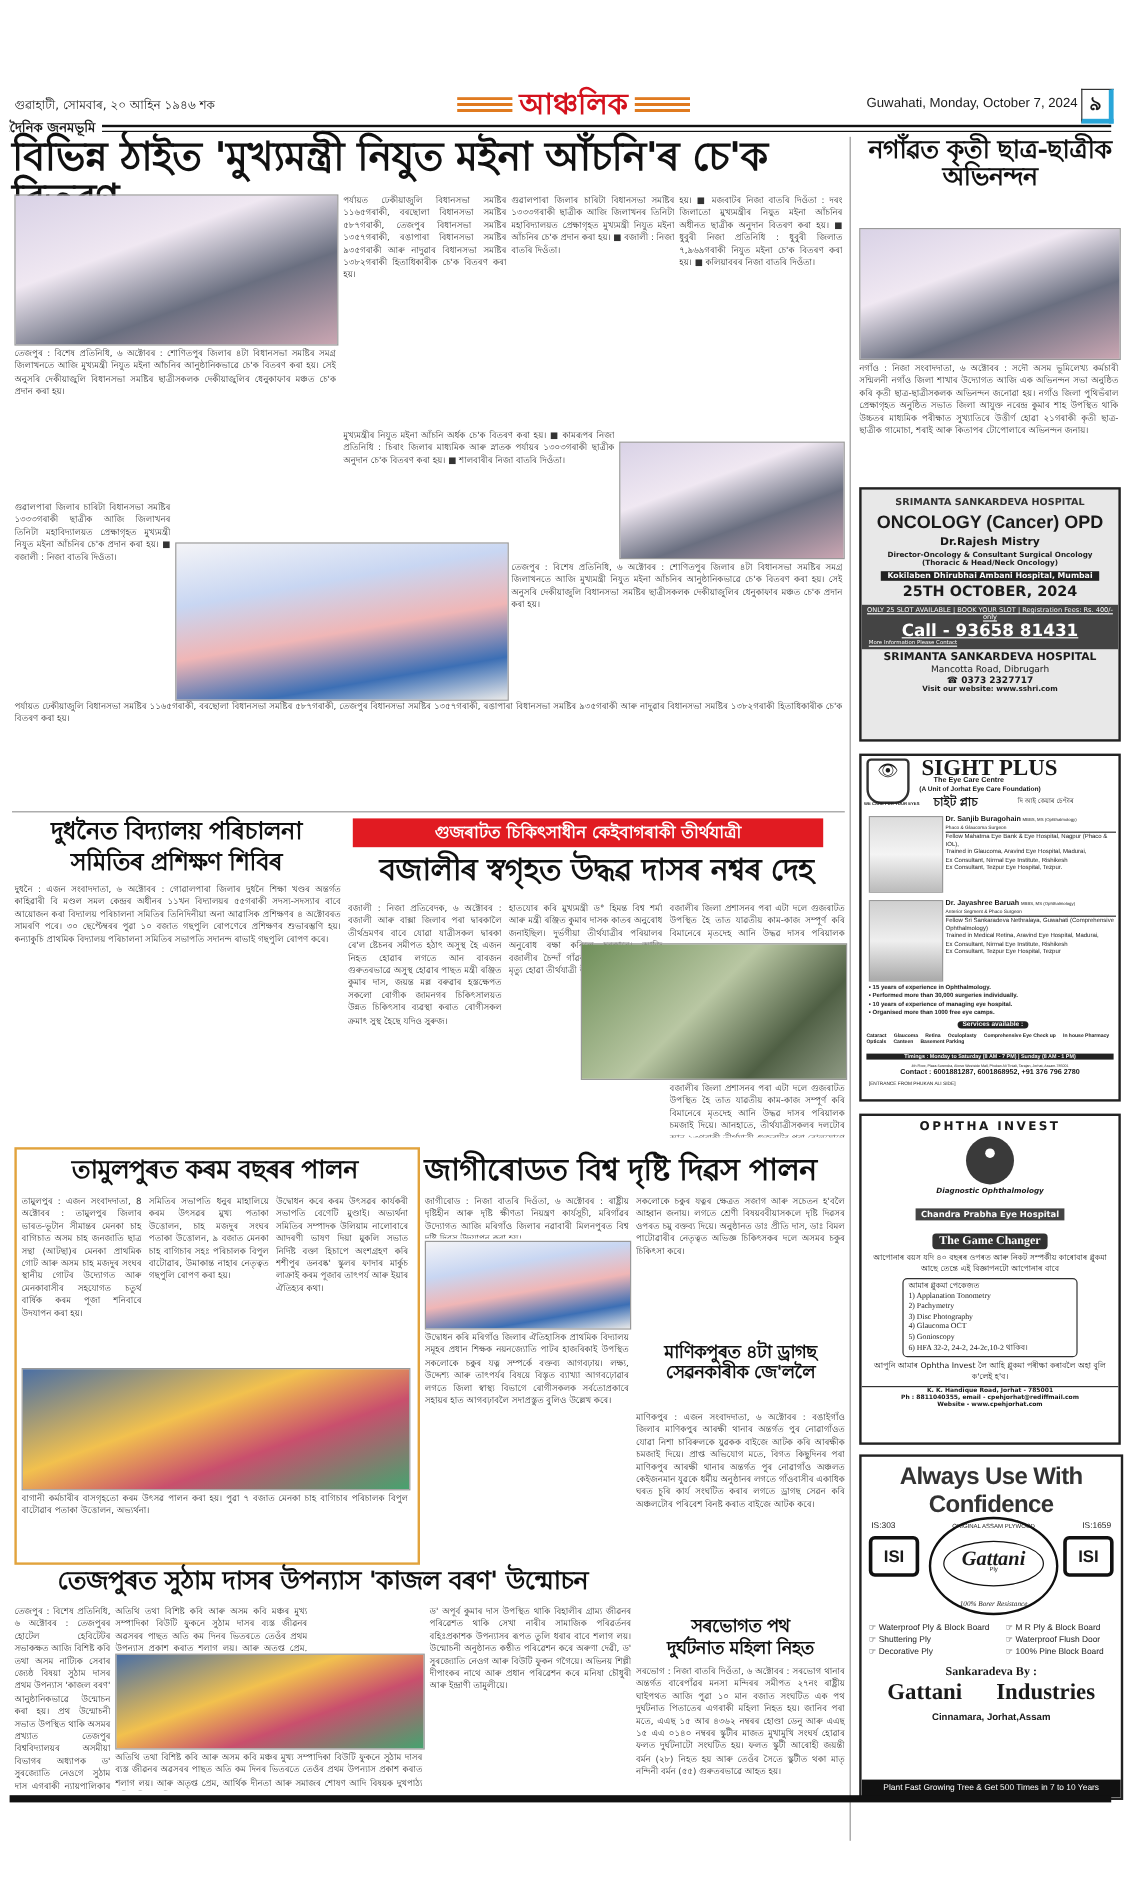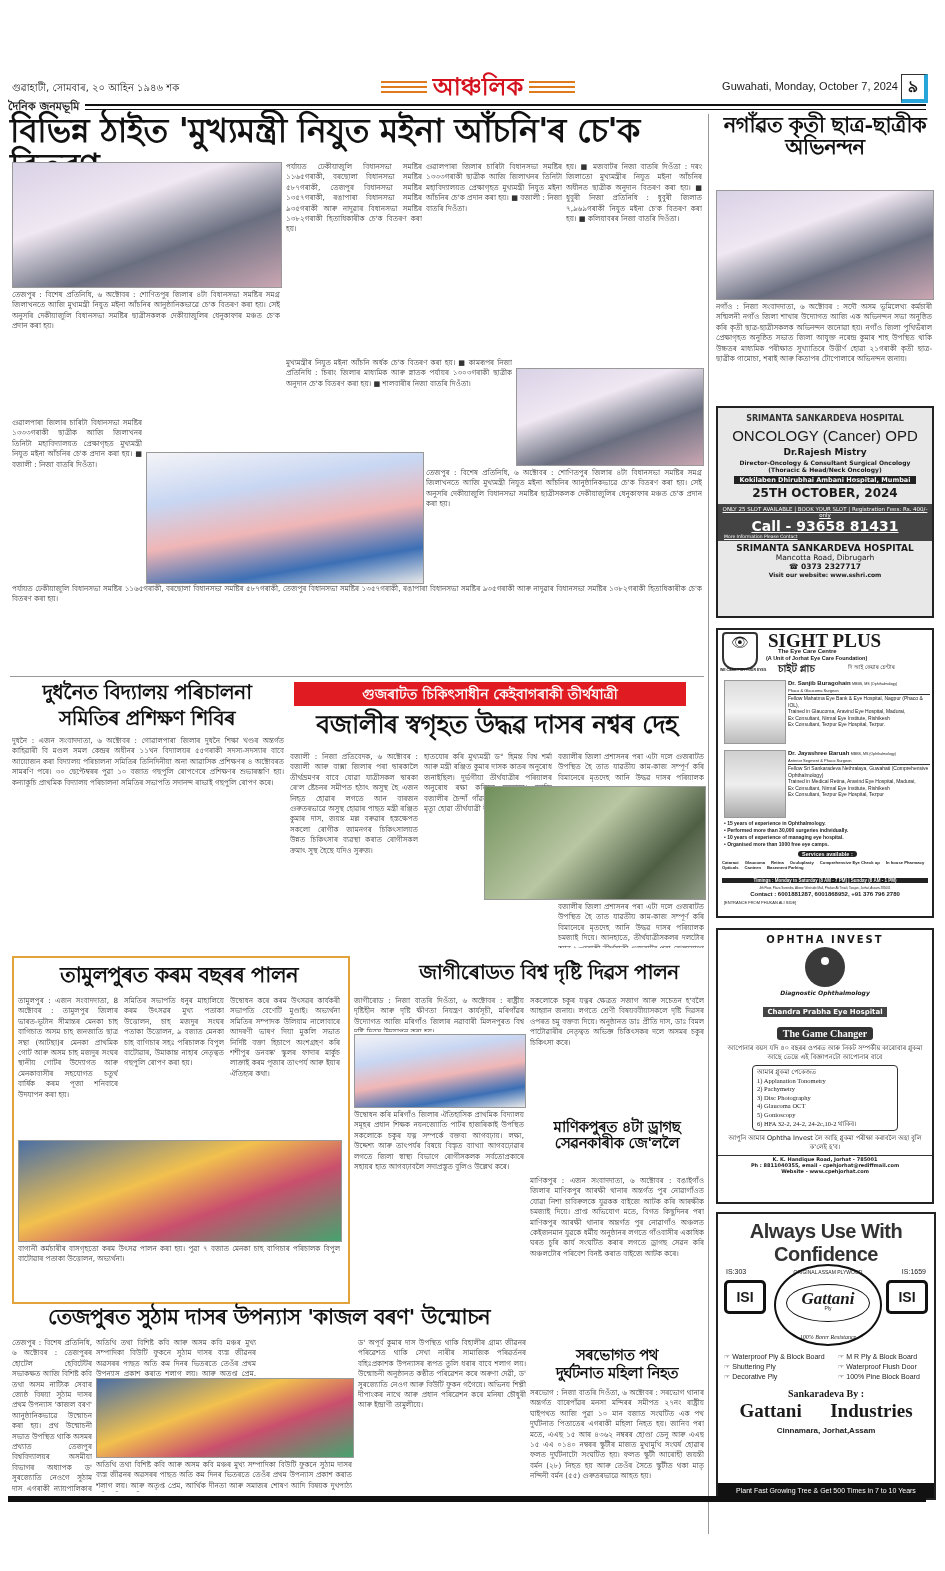--- a/index.html
+++ b/index.html
@@ -58,21 +58,21 @@
   <div class="abs txt" style="left:418px;top:396px;width:276px;height:112px;">তেজপুৰ : বিশেষ প্ৰতিনিধি, ৬ অক্টোবৰ : শোণিতপুৰ জিলাৰ ৪টা বিধানসভা সমষ্টিৰ সমগ্ৰ জিলাখনতে আজি মুখ্যমন্ত্ৰী নিযুত মইনা আঁচনিৰ আনুষ্ঠানিকভাৱে চে'ক বিতৰণ কৰা হয়। সেই অনুসৰি দেকীয়াজুলি বিধানসভা সমষ্টিৰ ছাত্ৰীসকলক দেকীয়াজুলিৰ ধেনুকাফাৰ মঞ্চত চে'ক প্ৰদান কৰা হয়।</div>
   <div class="abs txt" style="left:4px;top:512px;width:690px;height:92px;">পৰ্যায়ত ঢেকীয়াজুলি বিধানসভা সমষ্টিৰ ১১৬৫গৰাকী, বৰছোলা বিধানসভা সমষ্টিৰ ৫৮৭গৰাকী, তেজপুৰ বিধানসভা সমষ্টিৰ ১৩৫৭গৰাকী, ৰঙাপাৰা বিধানসভা সমষ্টিৰ ৯৩৫গৰাকী আৰু নাদুৱাৰ বিধানসভা সমষ্টিৰ ১৩৮২গৰাকী হিতাধিকাৰীক চে'ক বিতৰণ কৰা হয়।</div>
 
   <div class="abs rule-v" style="left:700px;top:42px;height:1420px;"></div>
   <div class="abs hl" style="left:708px;top:42px;width:218px;font-size:21px;text-align:center;">নগাঁৱত কৃতী ছাত্ৰ-ছাত্ৰীক অভিনন্দন</div>
   <div class="abs photo stage" style="left:708px;top:118px;width:216px;height:108px;"></div>
   <div class="abs txt" style="left:708px;top:230px;width:216px;height:100px;">নগাঁও : নিজা সংবাদদাতা, ৬ অক্টোবৰ : সদৌ অসম ভূমিলেখ্য কৰ্মচাৰী সন্মিলনী নগাঁও জিলা শাখাৰ উদ্যোগত আজি এক অভিনন্দন সভা অনুষ্ঠিত কৰি কৃতী ছাত্ৰ-ছাত্ৰীসকলক অভিনন্দন জনোৱা হয়। নগাঁও জিলা পুথিভঁৰাল প্ৰেক্ষাগৃহত অনুষ্ঠিত সভাত জিলা আযুক্ত নৰেন্দ্ৰ কুমাৰ শাহ উপস্থিত থাকি উচ্চতৰ মাধ্যমিক পৰীক্ষাত সুখ্যাতিৰে উত্তীৰ্ণ হোৱা ২১গৰাকী কৃতী ছাত্ৰ-ছাত্ৰীক গামোচা, শৰাই আৰু কিতাপৰ টোপোলাৰে অভিনন্দন জনায়।</div>
 
   <div class="abs ad" style="left:708px;top:334px;width:214px;height:208px;background:#e8e8e8;">
     <div class="c" style="font-size:8px;font-weight:bold;margin-top:6px;color:#333;">SRIMANTA SANKARDEVA HOSPITAL</div>
-    <div class="c" style="font-size:15px;font-weight:normal;margin-top:4px;font-family:'Liberation Sans',sans-serif;">ONCOLOGY (Cancer) OPD</div>
+    <div class="c" style="font-size:15px;font-weight:bold;margin-top:4px;font-family:'Liberation Sans',sans-serif;">ONCOLOGY (Cancer) OPD</div>
     <div class="c" style="font-size:9px;font-weight:bold;margin-top:3px;">Dr.Rajesh Mistry</div>
     <div class="c" style="font-size:6px;font-weight:bold;margin-top:2px;">Director-Oncology &amp; Consultant Surgical Oncology</div>
     <div class="c" style="font-size:6px;font-weight:bold;">(Thoracic &amp; Head/Neck Oncology)</div>
     <div class="c" style="font-size:6.5px;font-weight:bold;color:#fff;background:#222;margin:3px 16px 0;">Kokilaben Dhirubhai Ambani Hospital, Mumbai</div>
     <div class="c" style="font-size:12px;font-weight:bold;margin-top:2px;">25TH OCTOBER, 2024</div>
     <div style="background:#444;color:#fff;margin-top:4px;padding:2px 0;text-decoration:underline;">
       <div class="c" style="font-size:5.5px;">ONLY 25 SLOT AVAILABLE | BOOK YOUR SLOT | Registration Fees: Rs. 400/- only</div>
       <div class="c" style="font-size:14px;font-weight:bold;">Call - 93658 81431</div>
       <div style="font-size:4.5px;padding-left:6px;">More Information Please Contact</div>
     </div>
@@ -204,21 +204,21 @@
   <div class="abs txt" style="left:550px;top:830px;width:146px;height:46px;">বজালীৰ জিলা প্ৰশাসনৰ পৰা এটা দলে গুজৰাটত উপস্থিত হৈ তাত যাৱতীয় কাম-কাজ সম্পূৰ্ণ কৰি বিমানেৰে মৃতদেহ আনি উদ্ধৱ দাসৰ পৰিয়ালক চমজাই দিয়ে। আনহাতে, তীৰ্থযাত্ৰীসকলৰ দলটোৰ আন ২৩গৰাকী তীৰ্থযাত্ৰী গুজৰাটৰ পৰা ৰে'লযোগে অসমলৈ আহি আছে।</div>
 
   <div class="abs boxed" style="left:4px;top:884px;width:334px;height:344px;"></div>
   <div class="abs hl" style="left:10px;top:892px;width:322px;font-size:21px;text-align:center;">তামুলপুৰত কৰম বছৰৰ পালন</div>
   <div class="abs txt" style="left:10px;top:924px;width:100px;height:140px;">তামুলপুৰ : এজন সংবাদদাতা, 8 অক্টোবৰ : তামুলপুৰ জিলাৰ ভাৰত-ভূটান সীমান্তৰ মেনকা চাহ বাগিচাত অসম চাহ জনজাতি ছাত্ৰ সন্থা (আটছা)ৰ মেনকা প্ৰাথমিক গোট আৰু অসম চাহ মজদুৰ সংঘৰ স্থানীয় গোটৰ উদ্যোগত আৰু মেনকাবাসীৰ সহযোগত চতুৰ্থ বাৰ্ষিক কৰম পূজা শনিবাৰে উদযাপন কৰা হয়।</div>
   <div class="abs txt" style="left:116px;top:924px;width:100px;height:140px;">সমিতিৰ সভাপতি ধনুৰ মাহালিয়ে কৰম উৎসৱৰ মুখ্য পতাকা উত্তোলন, চাহ মজদুৰ সংঘৰ পতাকা উত্তোলন, ৯ বজাত মেনকা চাহ বাগিচাৰ সহঃ পৰিচালক বিপুল বাটোৱাৰ, উমাকান্ত নাহাৰ নেতৃত্বত গছপুলি ৰোপণ কৰা হয়।</div>
   <div class="abs txt" style="left:222px;top:924px;width:110px;height:140px;">উদ্বোধন কৰে কৰম উৎসৱৰ কাৰ্যকৰী সভাপতি বেণেটি মুণ্ডাই। অভ্যৰ্থনা সমিতিৰ সম্পাদক উলিয়াম নালোবাৰে আদৰণী ভাষণ দিয়া মুকলি সভাত নিৰ্দিষ্ট বক্তা হিচাপে অংশগ্ৰহণ কৰি শশীপুৰ ডনবষ্ক' স্কুলৰ ফাদাৰ মাৰ্কুচ লাক্ৰাই কৰম পূজাৰ তাৎপৰ্য আৰু ইয়াৰ ঐতিহ্যৰ কথা।</div>
   <div class="abs photo colorful" style="left:10px;top:1068px;width:322px;height:100px;"></div>
   <div class="abs txt" style="left:10px;top:1172px;width:322px;height:52px;">বাগানী কৰ্মচাৰীৰ বাসগৃহতো কৰম উৎসৱ পালন কৰা হয়। পুৱা ৭ বজাত মেনকা চাহ বাগিচাৰ পৰিচালক বিপুল বাটোৱাৰ পতাকা উত্তোলন, অভ্যৰ্থনা।</div>
 
-  <div class="abs hl" style="left:366px;top:890px;width:350px;font-size:20px;text-align:center;">জাগীৰোডত বিশ্ব দৃষ্টি দিৱস পালন</div>
+  <div class="abs hl" style="left:334px;top:890px;width:350px;font-size:25px;text-align:center;">জাগীৰোডত বিশ্ব দৃষ্টি দিৱস পালন</div>
   <div class="abs txt" style="left:346px;top:924px;width:170px;height:36px;">জাগীৰোড : নিজা বাতৰি দিওঁতা, ৬ অক্টোবৰ : ৰাষ্ট্ৰীয় দৃষ্টিহীন আৰু দৃষ্টি ক্ষীণতা নিয়ন্ত্ৰণ কাৰ্যসূচী, মৰিগাঁৱৰ উদ্যোগত আজি মৰিগাঁও জিলাৰ নৱাবাৰী মিলনপুৰত বিশ্ব দৃষ্টি দিৱস উদযাপন কৰা হয়।</div>
   <div class="abs photo banner" style="left:346px;top:962px;width:170px;height:72px;"></div>
   <div class="abs txt" style="left:346px;top:1038px;width:170px;height:184px;">উদ্বোধন কৰি মৰিগাঁও জিলাৰ ঐতিহাসিক প্ৰাথমিক বিদ্যালয় সমূহৰ প্ৰধান শিক্ষক নয়নজ্যোতি পাটৰ হাজৰিকাই উপস্থিত সকলোকে চকুৰ যত্ন সম্পৰ্কে বক্তব্য আগবঢ়ায়। লক্ষ্য, উদ্দেশ্য আৰু তাৎপৰ্যৰ বিষয়ে বিস্তৃত ব্যাখ্যা আগবঢ়োৱাৰ লগতে জিলা স্বাস্থ্য বিভাগে ৰোগীসকলক সৰ্বতোপ্ৰকাৰে সহায়ৰ হাত আগবঢ়াবলৈ সদাপ্ৰস্তুত বুলিও উল্লেখ কৰে।</div>
   <div class="abs txt" style="left:522px;top:924px;width:174px;height:132px;">সকলোকে চকুৰ যত্নৰ ক্ষেত্ৰত সজাগ আৰু সচেতন হ'বলৈ আহ্বান জনায়। লগতে শ্ৰেণী বিষয়ববীয়াসকলে দৃষ্টি দিৱসৰ ওপৰত চমু বক্তব্য দিয়ে। অনুষ্ঠানত ডাঃ প্ৰীতি দাস, ডাঃ বিমল পাটোৱাৰীৰ নেতৃত্বত অভিজ্ঞ চিকিৎসকৰ দলে অসমৰ চকুৰ চিকিৎসা কৰে।</div>
 
   <div class="abs hl" style="left:522px;top:1048px;width:174px;font-size:15px;text-align:center;">মাণিকপুৰত ৪টা ড্ৰাগছ সেৱনকাৰীক জে'ললৈ</div>
   <div class="abs txt" style="left:522px;top:1104px;width:174px;height:168px;">মাণিকপুৰ : এজন সংবাদদাতা, ৬ অক্টোবৰ : বঙাইগাঁও জিলাৰ মাণিকপুৰ আৰক্ষী থানাৰ অন্তৰ্গত পুৰ নোৱাগাঁওত যোৱা নিশা চাবিৰুলকে যুৱকক বাইজে আটক কৰি আৰক্ষীক চমজাই দিয়ে। প্ৰাপ্ত অভিযোগ মতে, বিগত কিছুদিনৰ পৰা মাণিকপুৰ আৰক্ষী থানাৰ অন্তৰ্গত পুৰ নোৱাগাঁও অঞ্চলত কেইজনমান যুৱকে ধৰ্মীয় অনুষ্ঠানৰ লগতে গাঁওবাসীৰ একাধিক ঘৰত চুৰি কাৰ্য সংঘটিত কৰাৰ লগতে ড্ৰাগছ সেৱন কৰি অঞ্চলটোৰ পৰিবেশ বিনষ্ট কৰাত বাইজে আটক কৰে।</div>
 
   <div class="abs hl" style="left:4px;top:1234px;width:514px;font-size:21px;text-align:center;">তেজপুৰত সুঠাম দাসৰ উপন্যাস 'কাজল বৰণ' উন্মোচন</div>
   <div class="abs txt" style="left:4px;top:1266px;width:80px;height:154px;">তেজপুৰ : বিশেষ প্ৰতিনিধি, ৬ অক্টোবৰ : তেজপুৰৰ হোটেল হেবিটেটৰ সভাকক্ষত আজি বিশিষ্ট কবি তথা অসম নাট্যিক সেবাৰ জ্যেষ্ঠ বিষয়া সুঠাম দাসৰ প্ৰথম উপন্যাস 'কাজল বৰণ' আনুষ্ঠানিকভাৱে উন্মোচন কৰা হয়। প্ৰথ উন্মোচনী সভাত উপস্থিত থাকি অসমৰ প্ৰখ্যাত তেজপুৰ বিশ্ববিদ্যালয়ৰ অসমীয়া বিভাগৰ অধ্যাপক ড' সুৰজ্যোতি নেওগে সুঠাম দাস এগৰাকী ন্যায়পালিকাৰ বিষয়া হৈও তাৰ জীৱনৰ পৰাই সাহিত্য চৰ্চাতো মনোনিবেশ কৰি আহিছে।</div>

